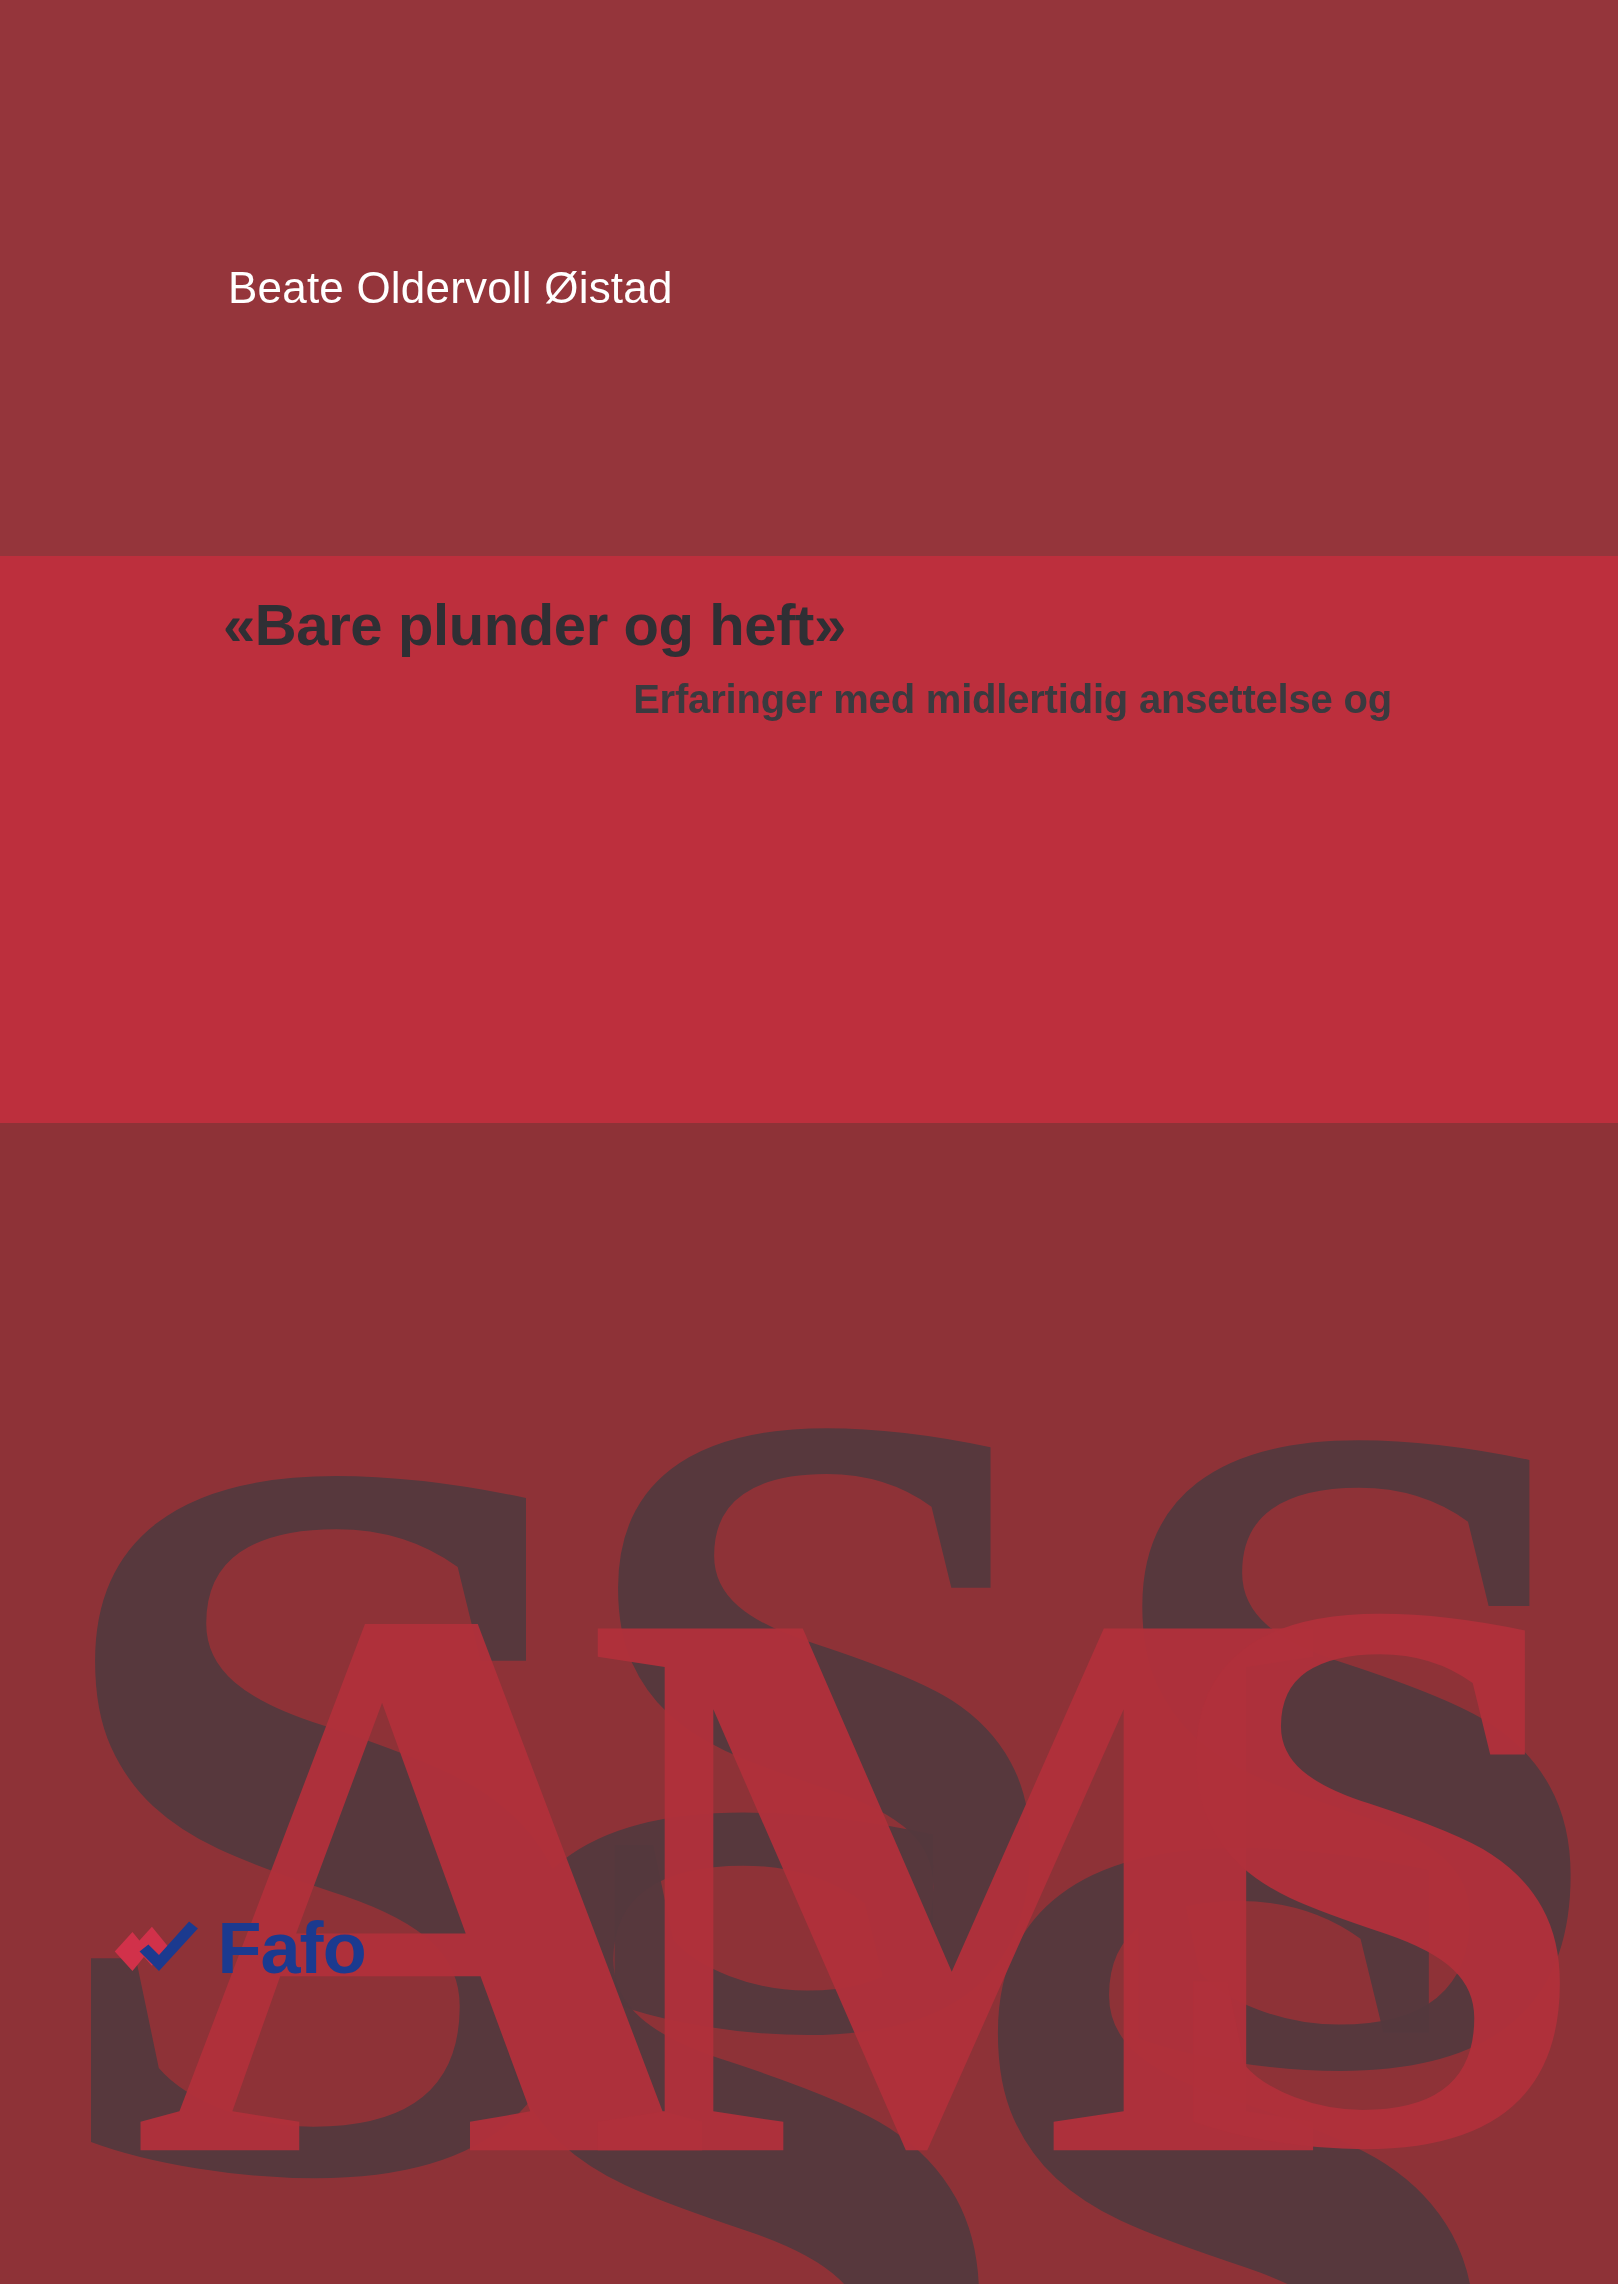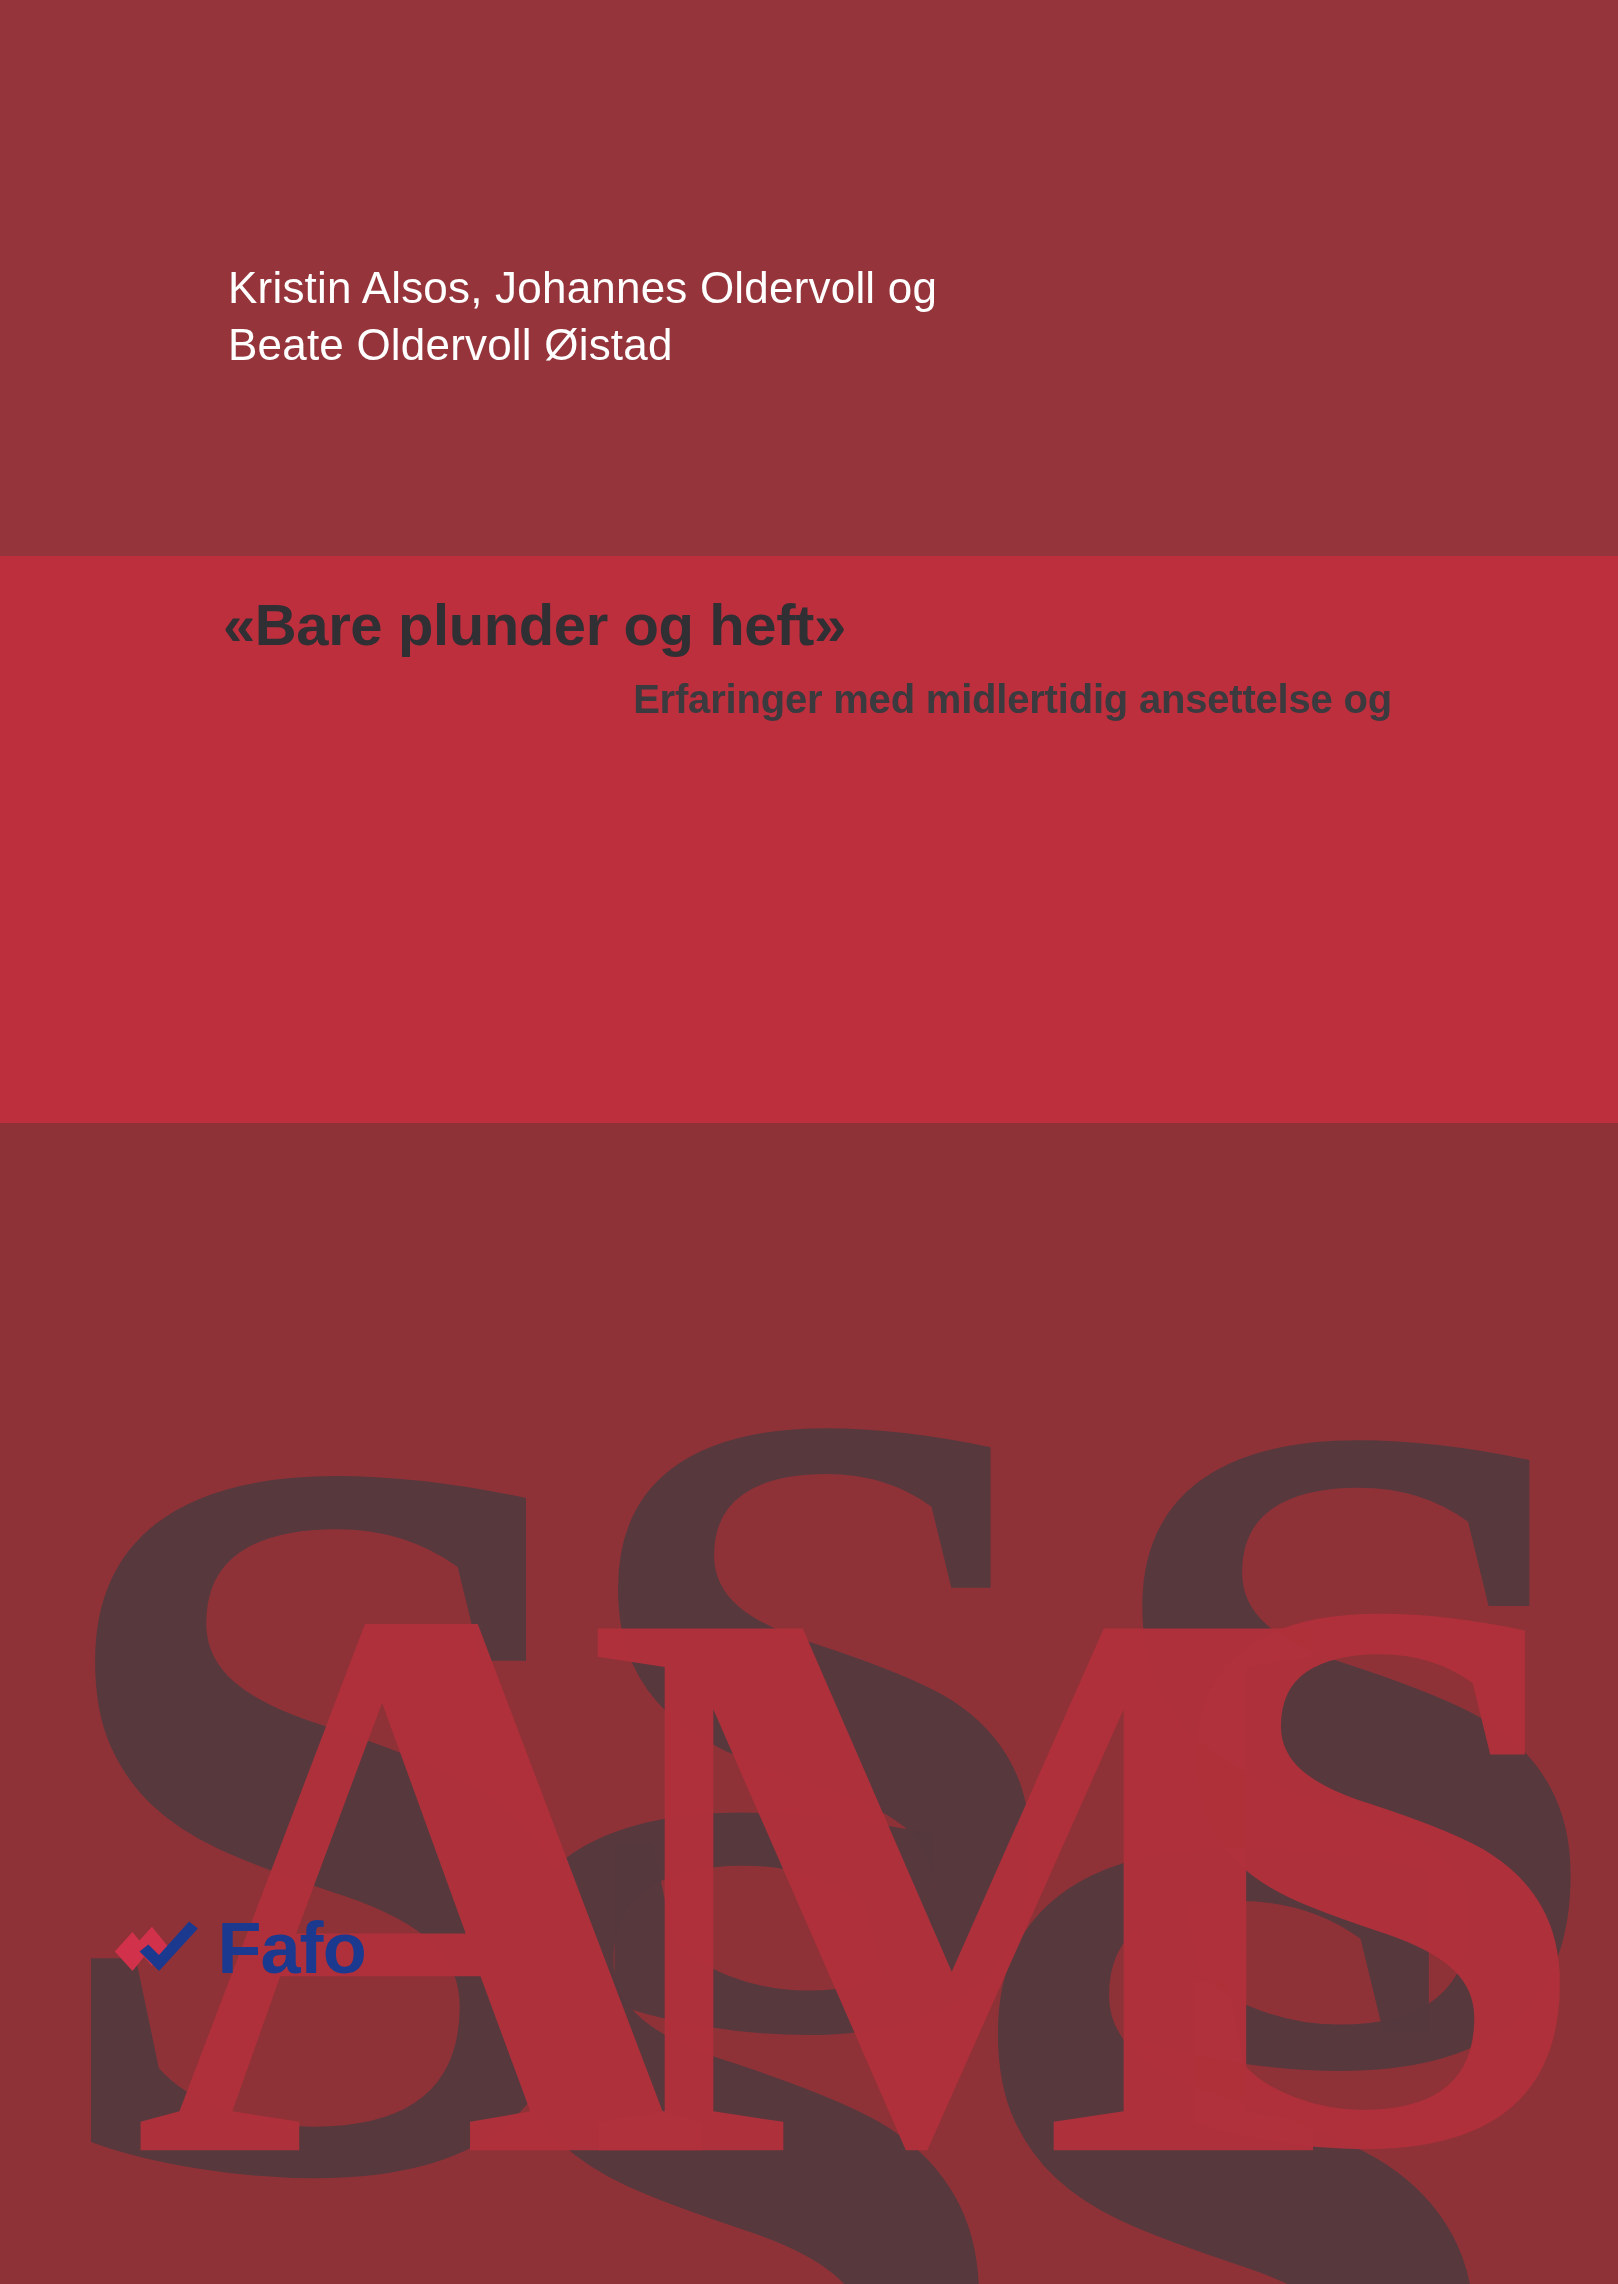--- a/index.html
+++ b/index.html
@@ -112,21 +112,20 @@
     line-height: 1;
   }
 </style>
 </head>
 <body>
 
 <div class="cover">
 
   <div class="band-top"></div>
   <div class="authors">
-    <span class="authors-line">Kristin Alsos, Johannes Oldervoll og</span>
     <span class="authors-line">Beate Oldervoll Øistad</span>
   </div>
 
   <div class="band-title"></div>
   <div class="title">«Bare plunder og heft»</div>
   <div class="subtitle">
     <span class="subtitle-line">Erfaringer med midlertidig ansettelse og</span>
   </div>
 
   <div class="band-bottom">

